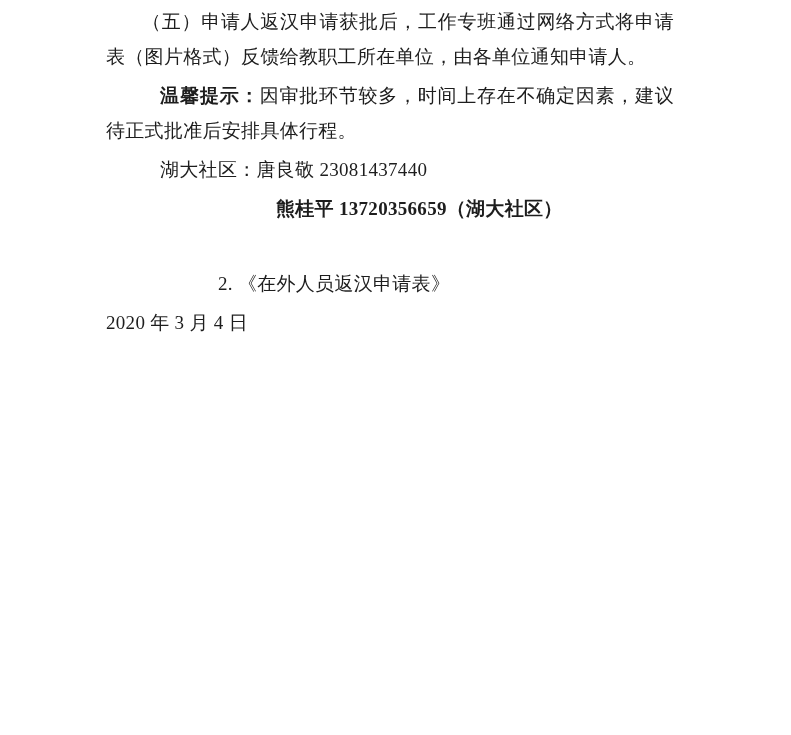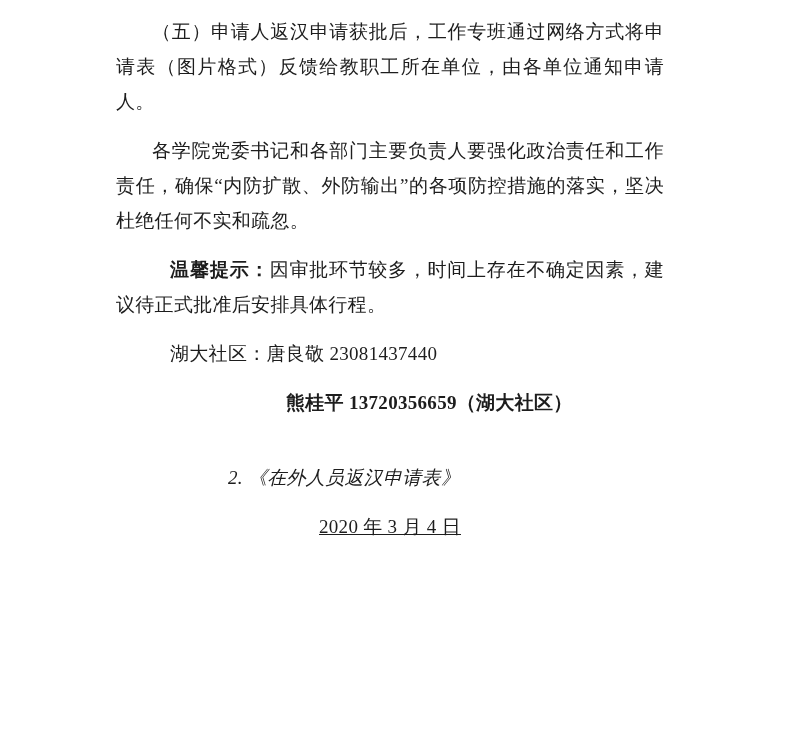--- a/index.html
+++ b/index.html
@@ -20,49 +20,47 @@
     left: 102px;
     top: 0px;
     width: 576px;
     font-size: 19px;
     line-height: 35px;
     text-align: justify;
     text-justify: inter-character;
     letter-spacing: 0.3px;
   }
   .doc p {
-    margin: 14px;
+    margin: 4px;
     padding: 0;
   }
   
   .ind-body { text-indent: 36px; }
   
   .ind-deep { text-indent: 54px; }
   
   .contact-line2 { text-indent: 170px; font-weight: bold; }
   
-  .attachment-line2 { text-indent: 112px; font-style: italic; }
+  .attachment-line2 { text-indent: 112px; }
   .bold-label { font-weight: 700; letter-spacing: 0.5px; }
   .attachments-block { margin-top: 40px; }
   .date-line {
     margin-top: 30px;
-    text-align: center;
+    text-align: left;
     margin-right: -26px;
-    text-decoration: underline;
   }
 </style>
 </head>
 <body>
 
 <div class="doc">
 
   <p class="ind-body">（五）申请人返汉申请获批后，工作专班通过网络方式将申请表（图片格式）反馈给教职工所在单位，由各单位通知申请人。</p>
 
 
-  <p class="ind-body">各学院党委书记和各部门主要负责人要强化政治责任和工作责任，确保“内防扩散、外防输出”的各项防控措施的落实，坚决杜绝任何不实和疏忽。</p>
 
   <p class="ind-deep"><span class="bold-label">温馨提示：</span><span>因审批环节较多，时间上存在不确定因素，建议待正式批准后安排具体行程。</span></p>
 
   <p class="ind-deep"><span>湖大社区：</span><span>唐良敬 23081437440</span></p>
 
   <p class="contact-line2">熊桂平 13720356659（湖大社区）</p>
 
   <div class="attachments-block">
     <p class="attachment-line2">2. 《在外人员返汉申请表》</p>
   </div>

